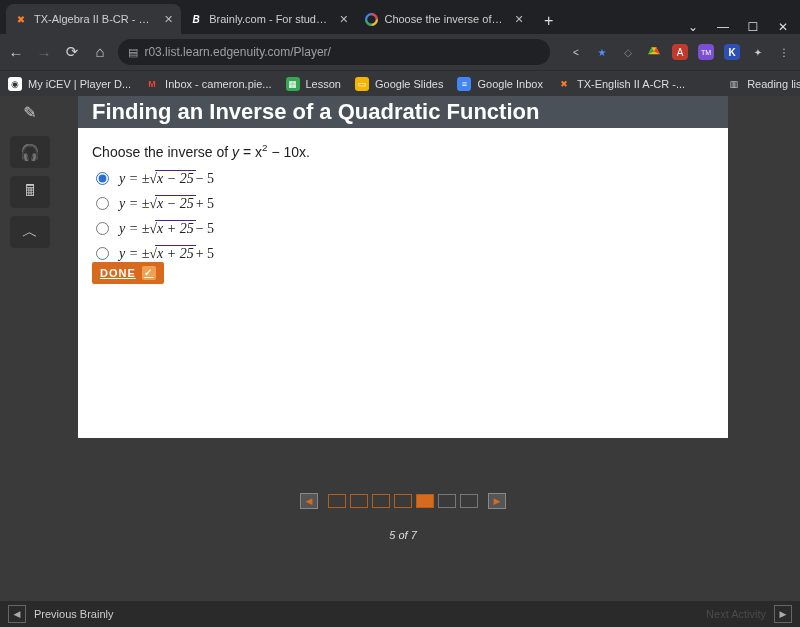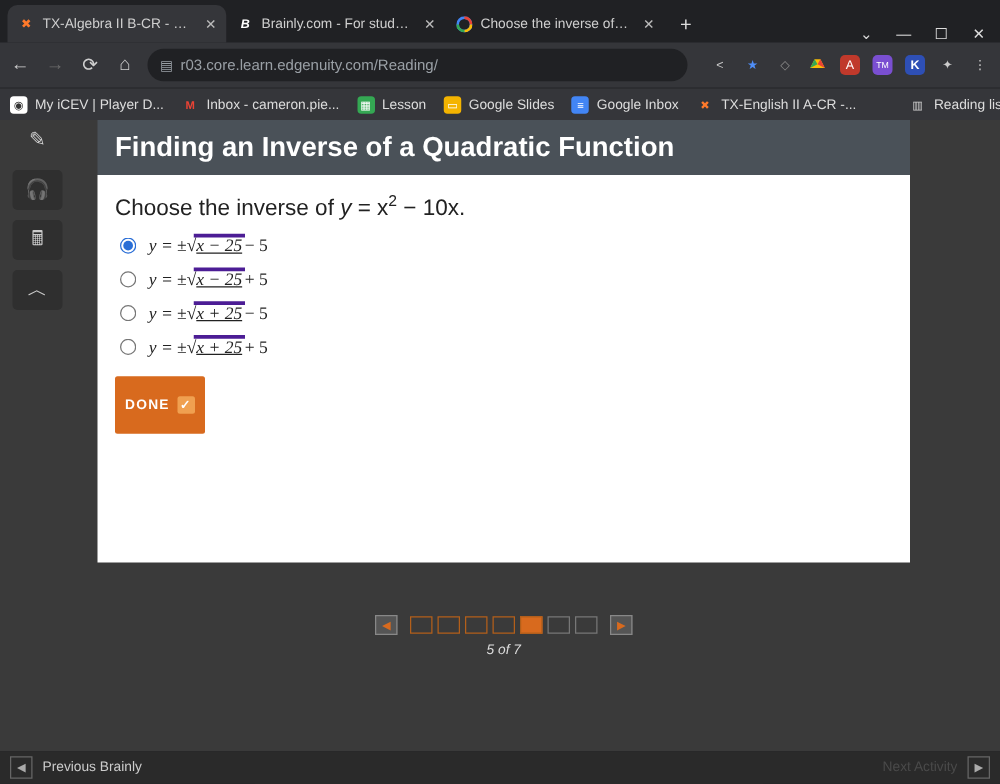--- a/index.html
+++ b/index.html
@@ -32,42 +32,42 @@
   .bm .ic { width: 14px; height: 14px; border-radius: 3px; display:flex; align-items:center; justify-content:center; font-size:9px; }
   .bmbar .spacer { flex:1; }
 
   
   .page { position: relative; height: calc(627px - 34px - 36px - 26px - 26px); background: #3a3a3a; }
   .side-rail { position: absolute; left: 10px; top: 0; width: 48px; display:flex; flex-direction:column; gap:8px; padding-top:0px; }
   .rail-btn { width:40px; height:32px; border-radius:4px; background:#2f2f2f; display:flex; align-items:center; justify-content:center; color:#ccc; font-size:16px; }
   .rail-btn.first { background:transparent; }
 
   .lesson-wrap { position:absolute; left:78px; right:72px; top:0; }
-  .lesson-header { height:44px; background:#4a5158; display:flex; align-items:center; padding:0 14px; }
+  .lesson-header { height:32px; background:#4a5158; display:flex; align-items:center; padding:0 14px; }
   .lesson-title { font-size:22px; font-weight:bold; color:#fff; }
   .lesson-body { background:#fff; color:#222; padding:14px 14px 40px 14px; min-height:310px; }
-  .prompt { font-size:18px; margin-bottom:10px; }
+  .prompt { font-size:14px; margin-bottom:10px; }
   .prompt i { font-style: italic; }
   .options { display:flex; flex-direction:column; gap:8px; padding-left:4px; }
   .opt { display:flex; align-items:center; gap:10px; font-size:14px; }
   .opt input { accent-color:#2a6ed6; }
-  .done-btn { margin-top:14px; background:#d86a1e; color:#fff; font-weight:bold; font-size:11px; letter-spacing:1px; padding:16px 8px; display:inline-flex; align-items:center; gap:6px; border-radius:2px; }
+  .done-btn { background:#d86a1e; color:#fff; font-weight:bold; font-size:11px; letter-spacing:1px; padding:4px 8px; display:inline-flex; align-items:center; gap:6px; border-radius:2px;text-decoration:underline; }
   .done-btn .chk { background:#f0a050; width:14px; height:14px; display:flex; align-items:center; justify-content:center; font-size:10px; border-radius:2px; }
 
   .radic { font-family: 'Times New Roman', serif; display:inline-flex; align-items:baseline; }
-  .radic .ov { border-top:3px solid #4c1d95; padding:0 2px; margin-left:-2px;text-decoration:underline; }
+  .radic .ov { border-top:1px solid #4c1d95; padding:0 2px; margin-left:-2px; }
   sup { font-size:0.7em; }
 
   .pager { position:absolute; left:78px; right:72px; top:394px; text-align:center; }
   .pager-boxes { display:inline-flex; align-items:center; gap:4px; }
   .pgsq { width:18px; height:14px; border:1px solid #b35f1a; }
   .pgsq.filled { background:#d86a1e; }
   .pgsq.future { border-color:#777; }
   .arrow-btn { width:18px; height:16px; background:#555; border:1px solid #888; color:#d86a1e; font-size:9px; display:inline-flex; align-items:center; justify-content:center; margin:0 6px; }
-  .pager-label { font-size:11px; color:#ddd; font-style:italic; margin-top:6px; }
+  .pager-label { font-size:11px; color:#ddd; font-style:italic; margin-top:20px; }
 
   
   .footer { position:absolute; bottom:0; left:0; right:0; height:26px; background:#2a2a2a; display:flex; align-items:center; padding:0 8px; font-size:11px; color:#ccc; }
   .footer .fbtn { width:18px; height:18px; border:1px solid #666; display:flex; align-items:center; justify-content:center; margin-right:8px; font-size:9px; color:#aaa; }
   .footer .right { margin-left:auto; display:flex; align-items:center; gap:8px; color:#4a4a4a;justify-content:space-between; }
 </style>
 </head>
 <body>
 
 <div class="tab-strip">
@@ -104,21 +104,21 @@
 
 <div class="toolbar">
   <div class="nav-icons">
     <span>←</span>
     <span style="color:#6b6b6b;">→</span>
     <span>⟳</span>
     <span>⌂</span>
   </div>
   <div class="omnibox">
     <span class="lock">▤</span>
-    <span>r03.core.learn.edgenuity.com/Reading/</span>
+    <span>r03.list.learn.edgenuity.com/Player/</span>
   </div>
   <div class="ext-icons">
     <span class="ico" style="color:#ccc;">&lt;</span>
     <span class="ico" style="color:#4f8ef7;">★</span>
     <span class="ico" style="color:#888;">◇</span>
     <span class="ico">
         <svg width="14" height="14" viewBox="0 0 24 24">
           <polygon points="8,4 16,4 22,16 2,16" fill="#fbbc05"></polygon>
           <polygon points="2,16 8,4 12,11" fill="#34a853"></polygon>
           <polygon points="22,16 16,4 12,11" fill="#ea4335"></polygon>

